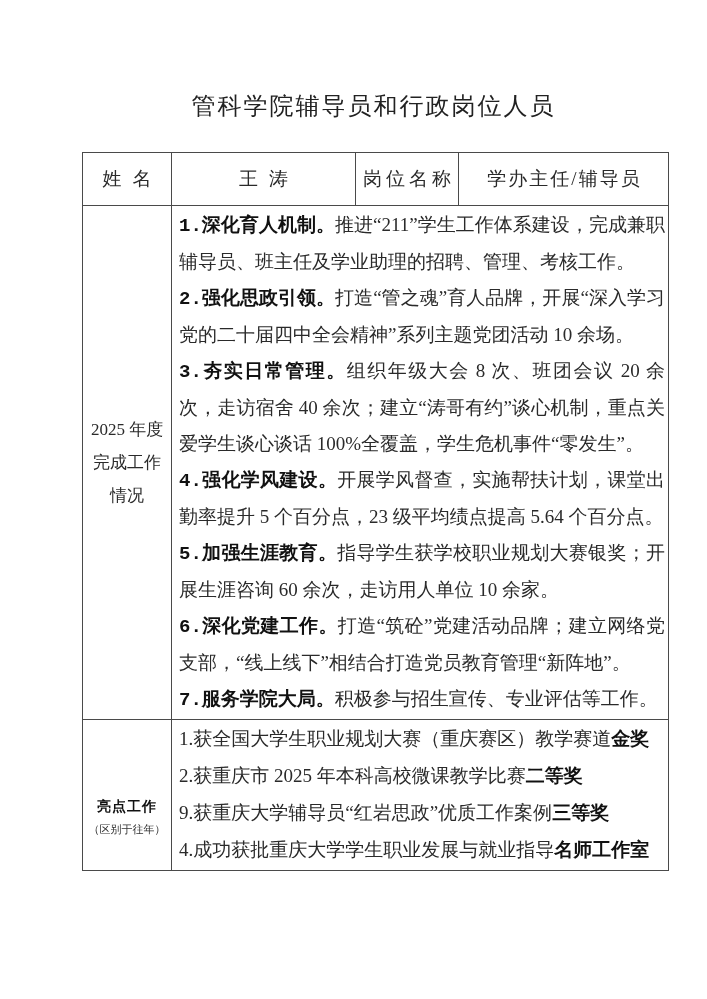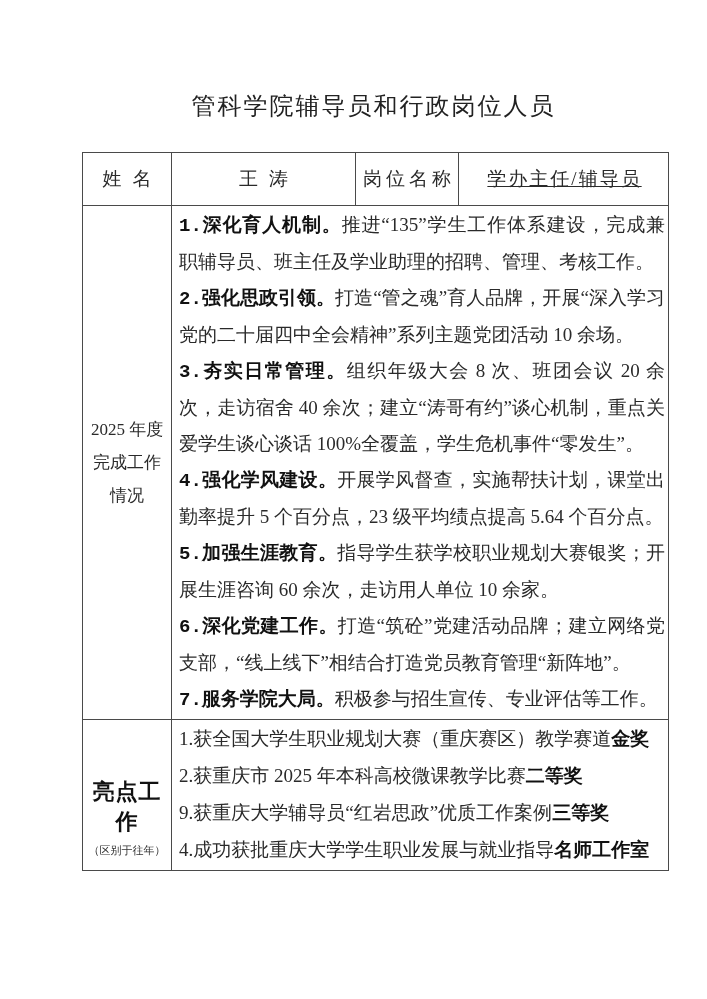--- a/index.html
+++ b/index.html
@@ -37,32 +37,32 @@
   }
   
   .info-cell {
     height: 50px;
     text-align: center;
     font-size: 19px;
     color: #2a2a2a;
   }
   .sp-wide  { letter-spacing: 11px; margin-right: -11px; margin-top: 44px; }
   .sp-mid   { letter-spacing: 4px;  margin-right: -4px;  }
-  .sp-small { letter-spacing: 2px;  margin-right: -2px; text-decoration: underline;  }
+  .sp-small { letter-spacing: 2px;  margin-right: -2px;  }
   
   .side-cell {
     text-align: center;
     font-size: 17px;
     color: #2a2a2a;
   }
   .side-cell .side-line { line-height: 33px; }
   .hl-title {
     font-family: "Liberation Sans", "DejaVu Sans", sans-serif;
     font-weight: bold;
-    font-size: 22px;
+    font-size: 14px;
     letter-spacing: 1px;
     color: #111111;
     margin-top: 44px;
   }
   .hl-note {
     font-size: 11px;
     margin-top: 6px;
     color: #333333;
   }
   
@@ -113,21 +113,21 @@
         </td>
       </tr>
 
       <tr>
         <td class="side-cell">
           <div class="side-line">2025 年度</div>
           <div class="side-line">完成工作</div>
           <div class="side-line">情况</div>
         </td>
         <td class="content-cell" colspan="3">
-          <p class="item"><span class="lead">1.深化育人机制。</span><span>推进“135”学生工作体系建设，完成兼职辅导员、班主任及学业助理的招聘、管理、考核工作。</span></p>
+          <p class="item"><span class="lead">1.深化育人机制。</span><span>推进“211”学生工作体系建设，完成兼职辅导员、班主任及学业助理的招聘、管理、考核工作。</span></p>
           <p class="item"><span class="lead">2.强化思政引领。</span><span>打造“管之魂”育人品牌，开展“深入学习党的二十届四中全会精神”系列主题党团活动 10 余场。</span></p>
           <p class="item"><span class="lead">3.夯实日常管理。</span><span>组织年级大会 8 次、班团会议 20 余次，走访宿舍 40 余次；建立“涛哥有约”谈心机制，重点关爱学生谈心谈话 100%全覆盖，学生危机事件“零发生”。</span></p>
           <p class="item"><span class="lead">4.强化学风建设。</span><span>开展学风督查，实施帮扶计划，课堂出勤率提升 5 个百分点，23 级平均绩点提高 5.64 个百分点。</span></p>
           <p class="item"><span class="lead">5.加强生涯教育。</span><span>指导学生获学校职业规划大赛银奖；开展生涯咨询 60 余次，走访用人单位 10 余家。</span></p>
           <p class="item"><span class="lead">6.深化党建工作。</span><span>打造“筑砼”党建活动品牌；建立网络党支部，“线上线下”相结合打造党员教育管理“新阵地”。</span></p>
           <p class="item"><span class="lead">7.服务学院大局。</span><span>积极参与招生宣传、专业评估等工作。</span></p>
         </td>
       </tr>
 
       <tr>

